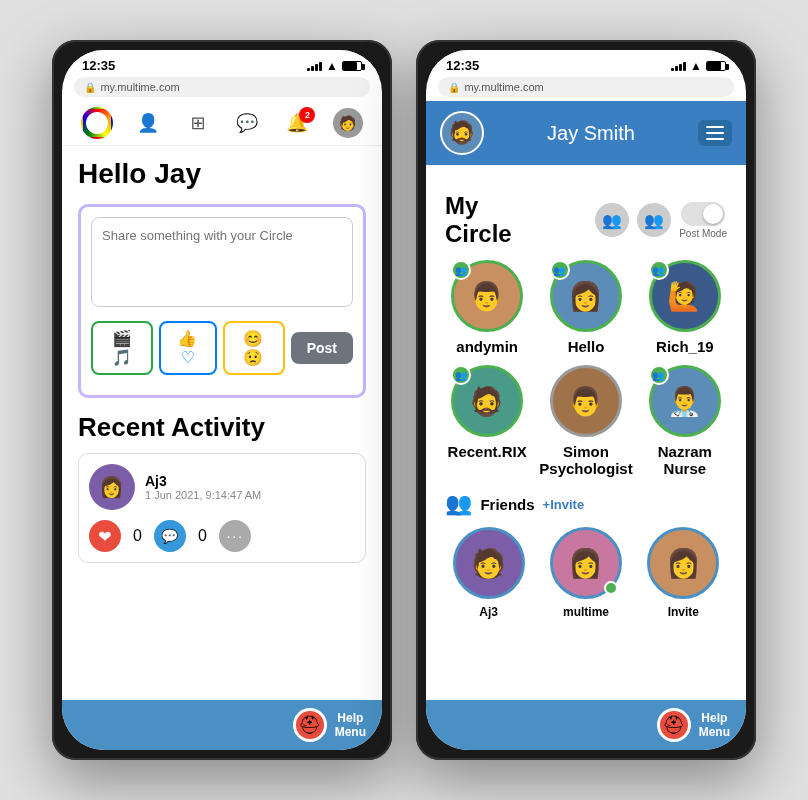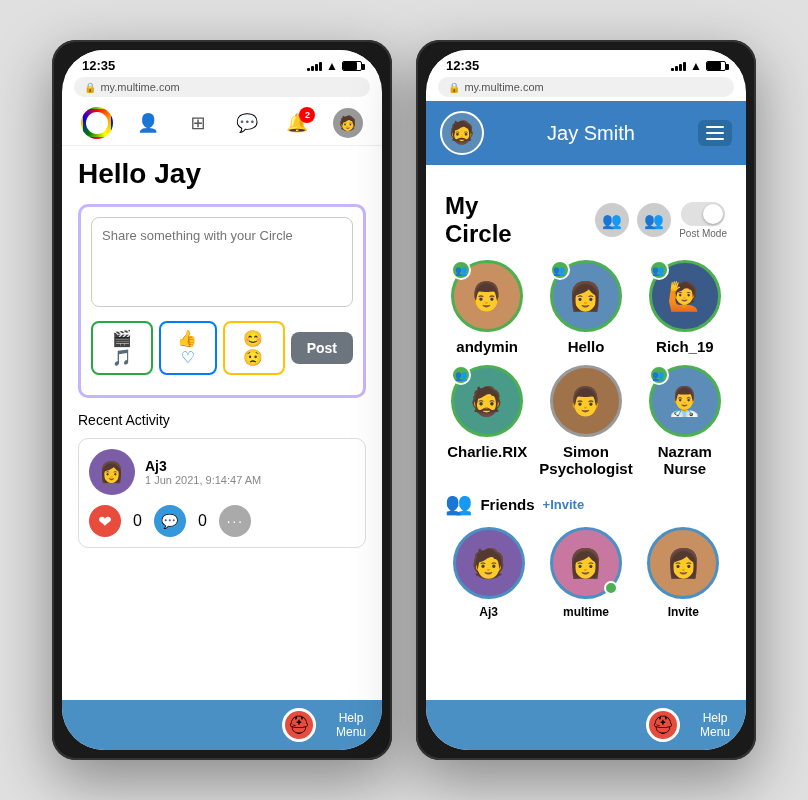--- a/index.html
+++ b/index.html
@@ -225,21 +225,21 @@
       width: 18px;
       height: 18px;
       background: white;
       border-radius: 50%;
       position: absolute;
       top: 2px;
       left: 2px;
       box-shadow: 0 1px 3px rgba(0,0,0,0.3);
     }
 
-    .section-title { font-size: 14px; font-weight: 400; margin-bottom: 10px; }
+    .section-title { font-size: 26px; font-weight: 700; margin-bottom: 10px; }
 
     .activity-card {
       border: 1px solid #ddd;
       border-radius: 10px;
       padding: 10px;
     }
     .activity-user {
       display: flex;
       align-items: center;
       gap: 10px;
@@ -312,21 +312,21 @@
       width: 34px;
       height: 34px;
       border: 3px solid white;
       border-radius: 50%;
       background: #e74c3c;
       display: flex;
       align-items: center;
       justify-content: center;
       font-size: 18px;
     }
-    .help-text { color: white; font-size: 12px; font-weight: 400; text-align: center; line-height: 1.2; margin-left: 12px; }
+    .help-text { color: white; font-size: 12px; font-weight: 700; text-align: center; line-height: 1.2; }
 
     
     .circle-header {
       background: #3a7fc1;
       padding: 10px 14px;
       display: flex;
       align-items: center;
       gap: 10px;
       flex-shrink: 0;
     }
@@ -667,21 +667,21 @@
                 <div class="member-avatar av-navy">🙋</div>
                 <div class="member-badge">👥</div>
               </div>
               <span class="member-name">Rich_19</span>
             </div>
             <div class="circle-member">
               <div class="member-avatar-wrap">
                 <div class="member-avatar av-teal">🧔</div>
                 <div class="member-badge">👥</div>
               </div>
-              <span class="member-name">Charlie.RIX</span>
+              <span class="member-name">Recent.RIX</span>
             </div>
             <div class="circle-member">
               <div class="member-avatar-wrap">
                 <div class="member-avatar av-brown" style="border-color:#999;">👨</div>
               </div>
               <span class="member-name">Simon<br>Psychologist</span>
             </div>
             <div class="circle-member">
               <div class="member-avatar-wrap">
                 <div class="member-avatar av-blue">👨‍⚕️</div>

